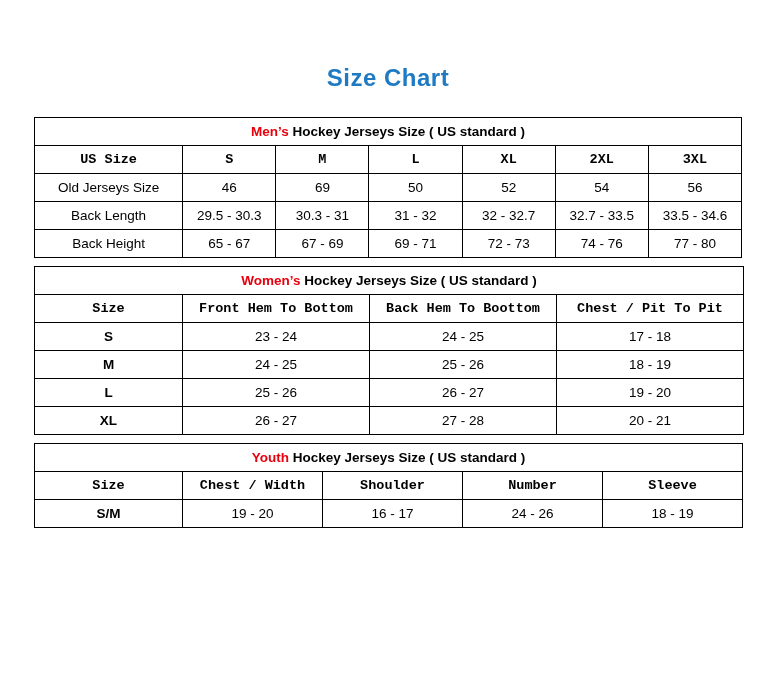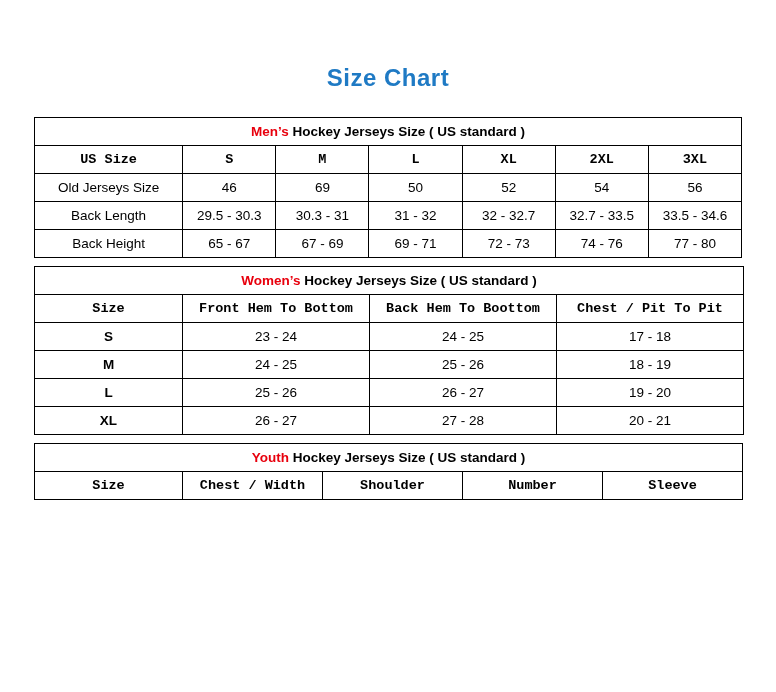--- a/index.html
+++ b/index.html
@@ -200,18 +200,25 @@
           <tr>
             <td class="section-head" colspan="5"><span class="accent">Youth</span><span> Hockey Jerseys Size ( US standard )</span></td>
           </tr>
           <tr>
             <td class="col-head">Size</td>
             <td class="col-head">Chest / Width</td>
             <td class="col-head">Shoulder</td>
             <td class="col-head">Number</td>
             <td class="col-head">Sleeve</td>
           </tr>
+          <tr>
+            <td class="row-label-bold">S/M</td>
+            <td>19 - 20</td>
+            <td>16 - 17</td>
+            <td>24 - 26</td>
+            <td>18 - 19</td>
+          </tr>
         </tbody>
       </table>
     </div>
 
   </div>
 </div>
 
 </body></html>

